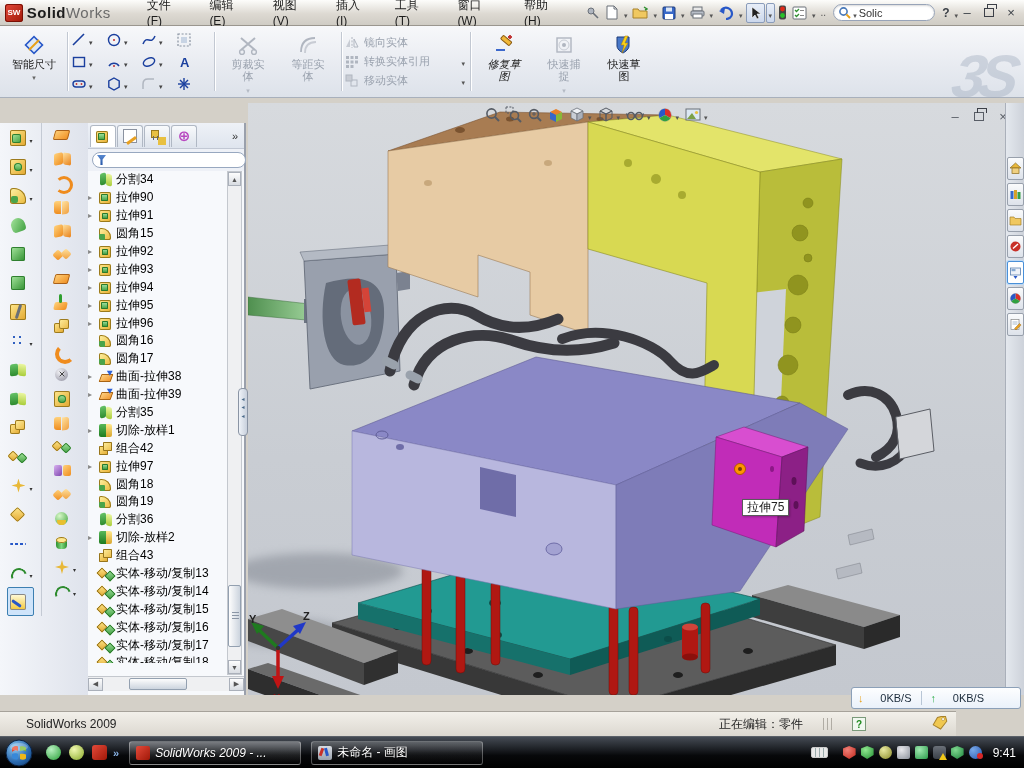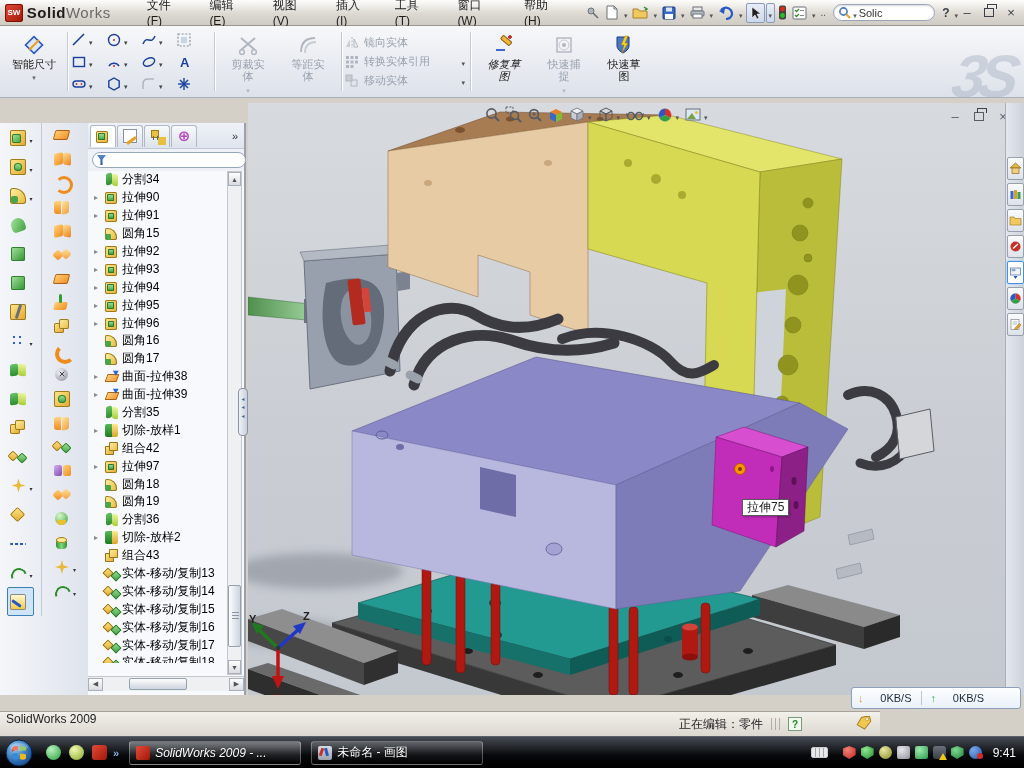--- a/index.html
+++ b/index.html
@@ -133,21 +133,21 @@
   .hi-cfg{position:relative;width:14px;height:14px;}
   .hi-cfg::before{content:"";position:absolute;left:1px;top:1px;width:6px;height:6px;background:#e8c040;box-shadow:7px 7px 0 #e8c040;border:1px solid #9a7a1c;}
   .hi-cfg::after{content:"";position:absolute;left:3px;top:7px;width:1px;height:4px;background:#666;box-shadow:4px 0 0 #666;}
   .hi-dimx::before{content:"⊕";color:#b848c0;font-size:15px;font-weight:bold;}
   .filterrow{height:22px;display:flex;align-items:center;padding:0 6px 0 4px;background:#eef1f7;}
   .filterbox{flex:1;height:16px;border:1px solid #98a8c0;border-radius:8px;background:#fff;
     display:flex;align-items:center;padding:0 4px;gap:3px;}
   .funnel{width:9px;height:10px;background:linear-gradient(#5888d0,#2858a8);
     clip-path:polygon(0 0,100% 0,62% 45%,62% 100%,38% 100%,38% 45%);}
   .filterbox input{border:none;outline:none;flex:1;font-size:10px;background:transparent;}
-  .treelist{position:absolute;left:0;top:48px;width:140px;bottom:32px;overflow:hidden;padding-left:6px;}
+  .treelist{position:absolute;left:0;top:48px;width:140px;bottom:32px;overflow:hidden;padding-left:0;}
   .titem{display:flex;align-items:center;height:17.9px;gap:2px;white-space:nowrap;}
   .exp{width:8px;font-size:8px;color:#888;flex:none;}
   .exp::before{content:"▸";}
   .tlabel{font-size:12px;color:#000;}
 
   .ti{width:16px;height:15px;position:relative;flex:none;}
   .ti::before,.ti::after{content:"";position:absolute;}
   .ti-split::before{left:2px;top:1px;width:6px;height:12px;background:linear-gradient(#66c266,#2e8b2e);border-radius:2px;transform:skewY(-10deg);}
   .ti-split::after{left:8px;top:2px;width:6px;height:12px;background:linear-gradient(#eaf6a0,#a9cd3a);border-radius:2px;transform:skewY(10deg);}
   .ti-extrA::before,.ti-extrB::before{left:1px;top:2px;width:12px;height:12px;border-radius:2px;background:linear-gradient(135deg,#ffe98e,#e7ae32);box-shadow:inset 0 0 0 1px #9a7a1c;}
@@ -199,25 +199,25 @@
 
   
   .modeltabs{position:absolute;left:0;top:695px;width:1024px;height:16px;background:#d5d1c9;
     display:flex;align-items:center;border-top:1px solid #b4b0a8;}
   .mnav{display:flex;gap:1px;margin-left:90px;}
   .mnavbtn{width:16px;height:13px;font-size:6px;color:#444;background:linear-gradient(#f4f3f0,#d2cec6);
     border:1px solid #8f8d86;display:flex;align-items:center;justify-content:center;}
   .mtab{font-size:11px;color:#222;border:1px solid #8f8d86;border-bottom:none;background:#c6c2ba;
     padding:1px 10px;margin-left:2px;height:15px;}
   .mtab.active{background:#f0efe8;font-weight:bold;}
-  .statusbar{position:absolute;left:0;top:711px;width:880px;height:25px;
+  .statusbar{position:absolute;left:0;top:711px;width:956px;height:25px;
     background:linear-gradient(#f2f0ea,#dcd8d0);border-top:1px solid #a6a29a;
-    display:flex;font-size:12px;color:#222;}
+    display:flex;align-items:center;font-size:12px;color:#222;padding-left:20px;}
   .statusleft{margin-left:6px;}
-  .statusright{margin-left:auto;display:flex;align-items:center;gap:8px;margin-right:8px;}
+  .statusright{margin-left:auto;display:flex;align-items:center;gap:20px;margin-right:8px;}
   .ssep{width:1px;height:12px;background:#b0aca4;box-shadow:4px 0 0 #b0aca4,8px 0 0 #b0aca4;margin-right:8px;}
   .shelp{width:14px;height:14px;border:1px solid #7a9a7a;background:#f0f8f0;color:#1e8a1e;
     font-size:10px;font-weight:bold;display:flex;align-items:center;justify-content:center;}
   .stag{margin-left:46px;}
 
   .netwidget{position:absolute;left:851px;top:687px;width:170px;height:22px;z-index:8;
     background:linear-gradient(#fdfeff,#eaf1fa);border:1px solid #8ca0b8;border-radius:3px;
     display:flex;align-items:center;font-size:11px;color:#1a2a3a;padding:0 6px;gap:4px;}
   .nwd{color:#e8a018;font-weight:bold;}
   .nwu{color:#2fae4a;font-weight:bold;}

